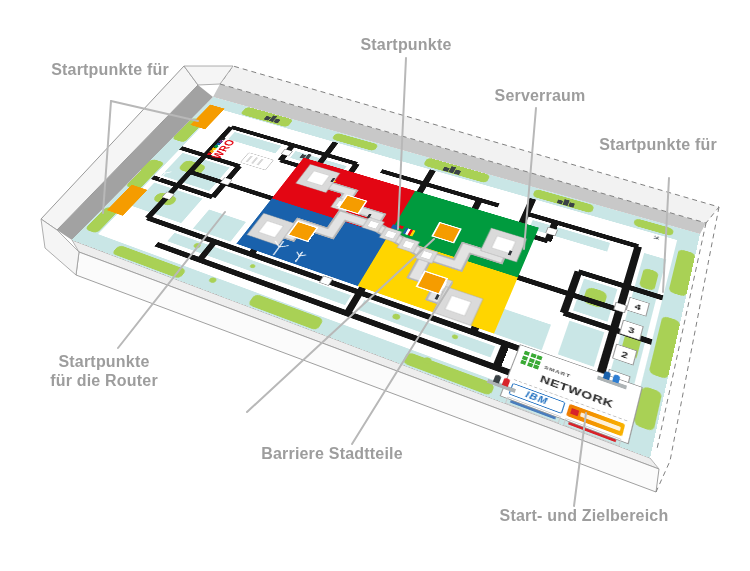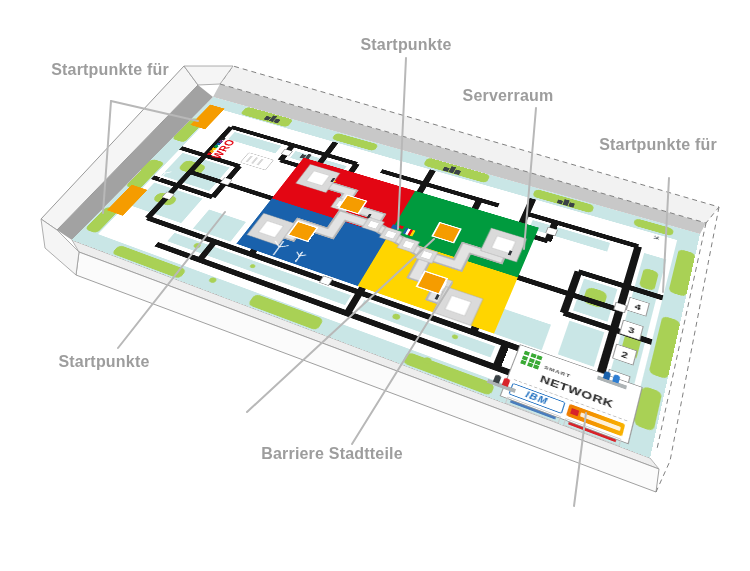--- a/index.html
+++ b/index.html
@@ -328,25 +328,29 @@
       <path d="M574,506 L586,413"></path>
     </g>
   </svg>
 
   <div class="label" style="left:20px;top:60px;width:180px">
     <span>Startpunkte für</span>
   </div>
   <div class="label" style="left:326px;top:35px;width:160px">
     <span>Startpunkte</span>
   </div>
-  <div class="label" style="left:428px;top:86px;width:160px">
+  <div class="label" style="left:460px;top:86px;width:160px">
     <span>Serverraum</span>
   </div>
   <div class="label" style="left:566px;top:135px;width:184px">
     <span>Startpunkte für</span>
   </div>
   <div class="label" style="left:14px;top:352px;width:180px">
     <span>Startpunkte</span>
+      <span>für die Router</span>
   </div>
   <div class="label" style="left:252px;top:444px;width:160px">
     <span>Barriere Stadtteile</span>
   </div>
+  <div class="label" style="left:474px;top:506px;width:220px">
+    <span>Start- und Zielbereich</span>
+  </div>
 </div>
 
 </body></html>

